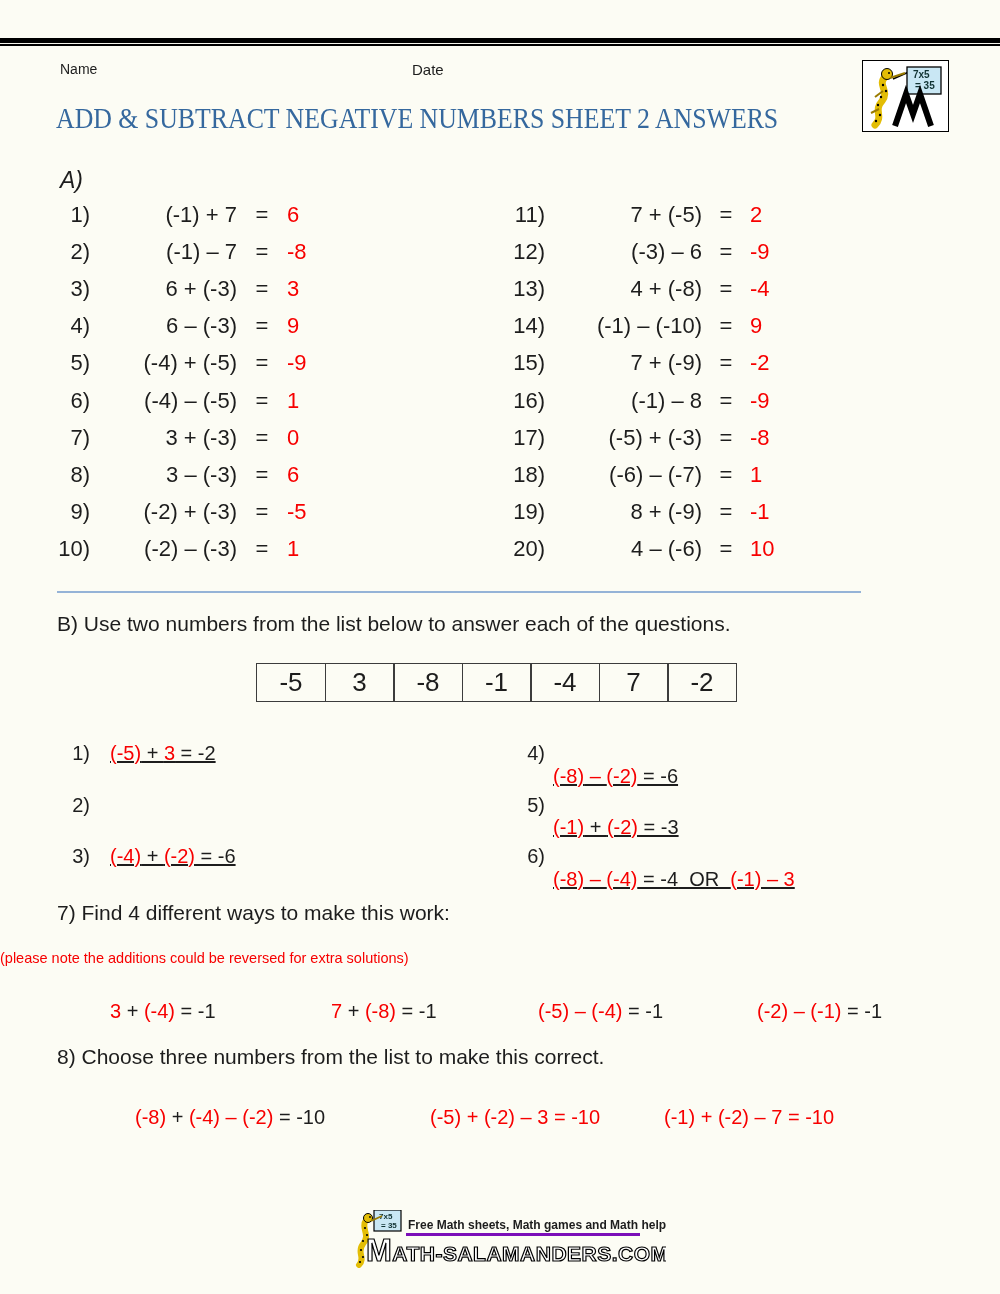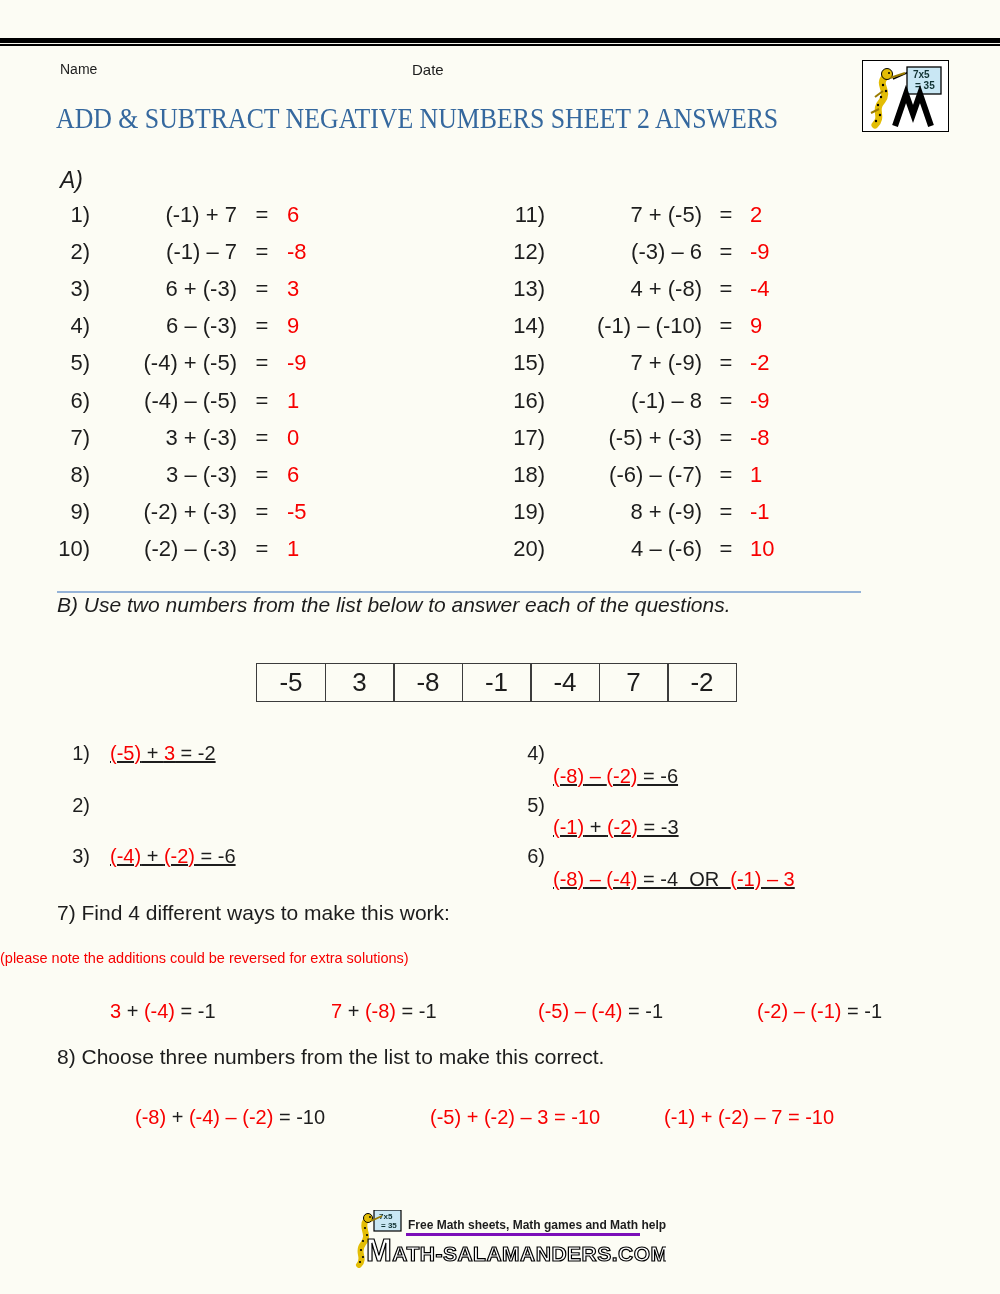--- a/index.html
+++ b/index.html
@@ -33,21 +33,21 @@
   .sa-num{width:50px;text-align:right;white-space:pre;}
   #secA-right .sa-num{width:65px;}
   .sa-expr{width:147px;text-align:right;white-space:pre;}
   #secA-right .sa-expr{width:157px;}
   .sa-eq{width:50px;text-align:center;}
   #secA-right .sa-eq{width:48px;}
   .sa-ans{color:#F70000;text-align:left;white-space:pre;}
 
   #divider{left:57px;top:591px;width:804px;height:2px;background:#95B3D7;}
 
-  #intro{left:57px;top:593px;font-size:21px;font-style:italic;white-space:nowrap;}
+  #intro{left:57px;top:612px;font-size:21px;white-space:nowrap;}
 
   #numstrip{left:256px;top:663px;display:flex;}
   .num-cell{width:68px;height:37px;border:1.5px solid #3c3c3c;margin-left:-1.5px;
     display:flex;align-items:center;justify-content:center;font-size:26px;}
   .num-cell:first-child{margin-left:0;}
 
   #secB-left{left:40px;top:728px;width:430px;}
   #secB-right{left:480px;top:728px;width:500px;}
   .sb-row{display:flex;align-items:center;height:51.5px;font-size:20px;white-space:pre;}
   .sb-num{width:50px;text-align:right;}

